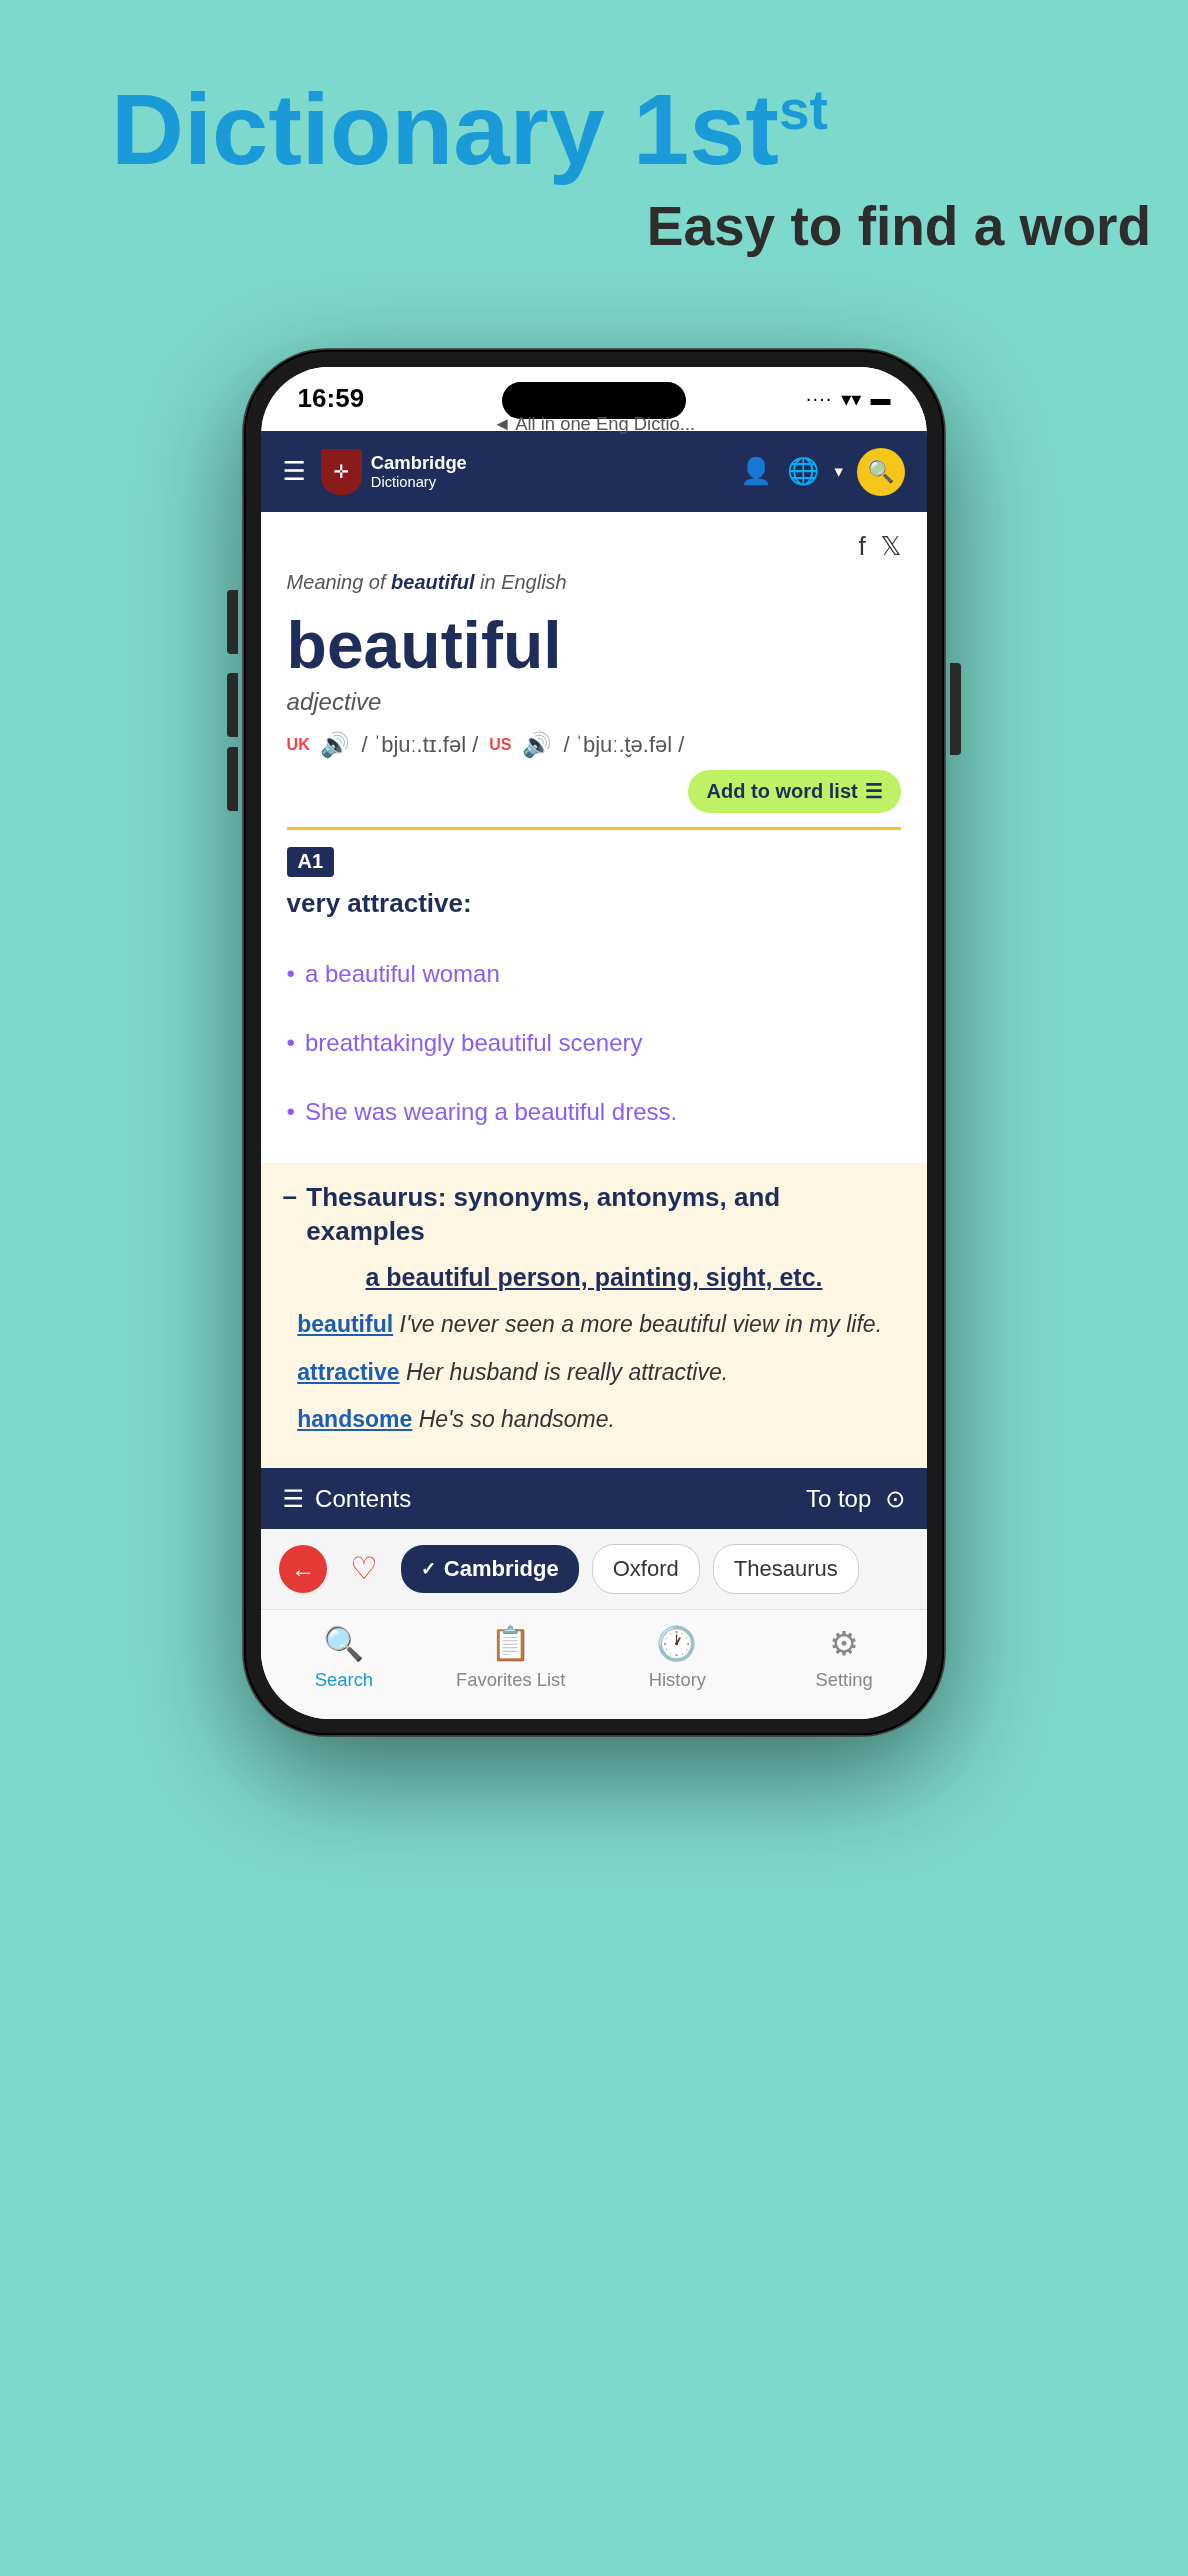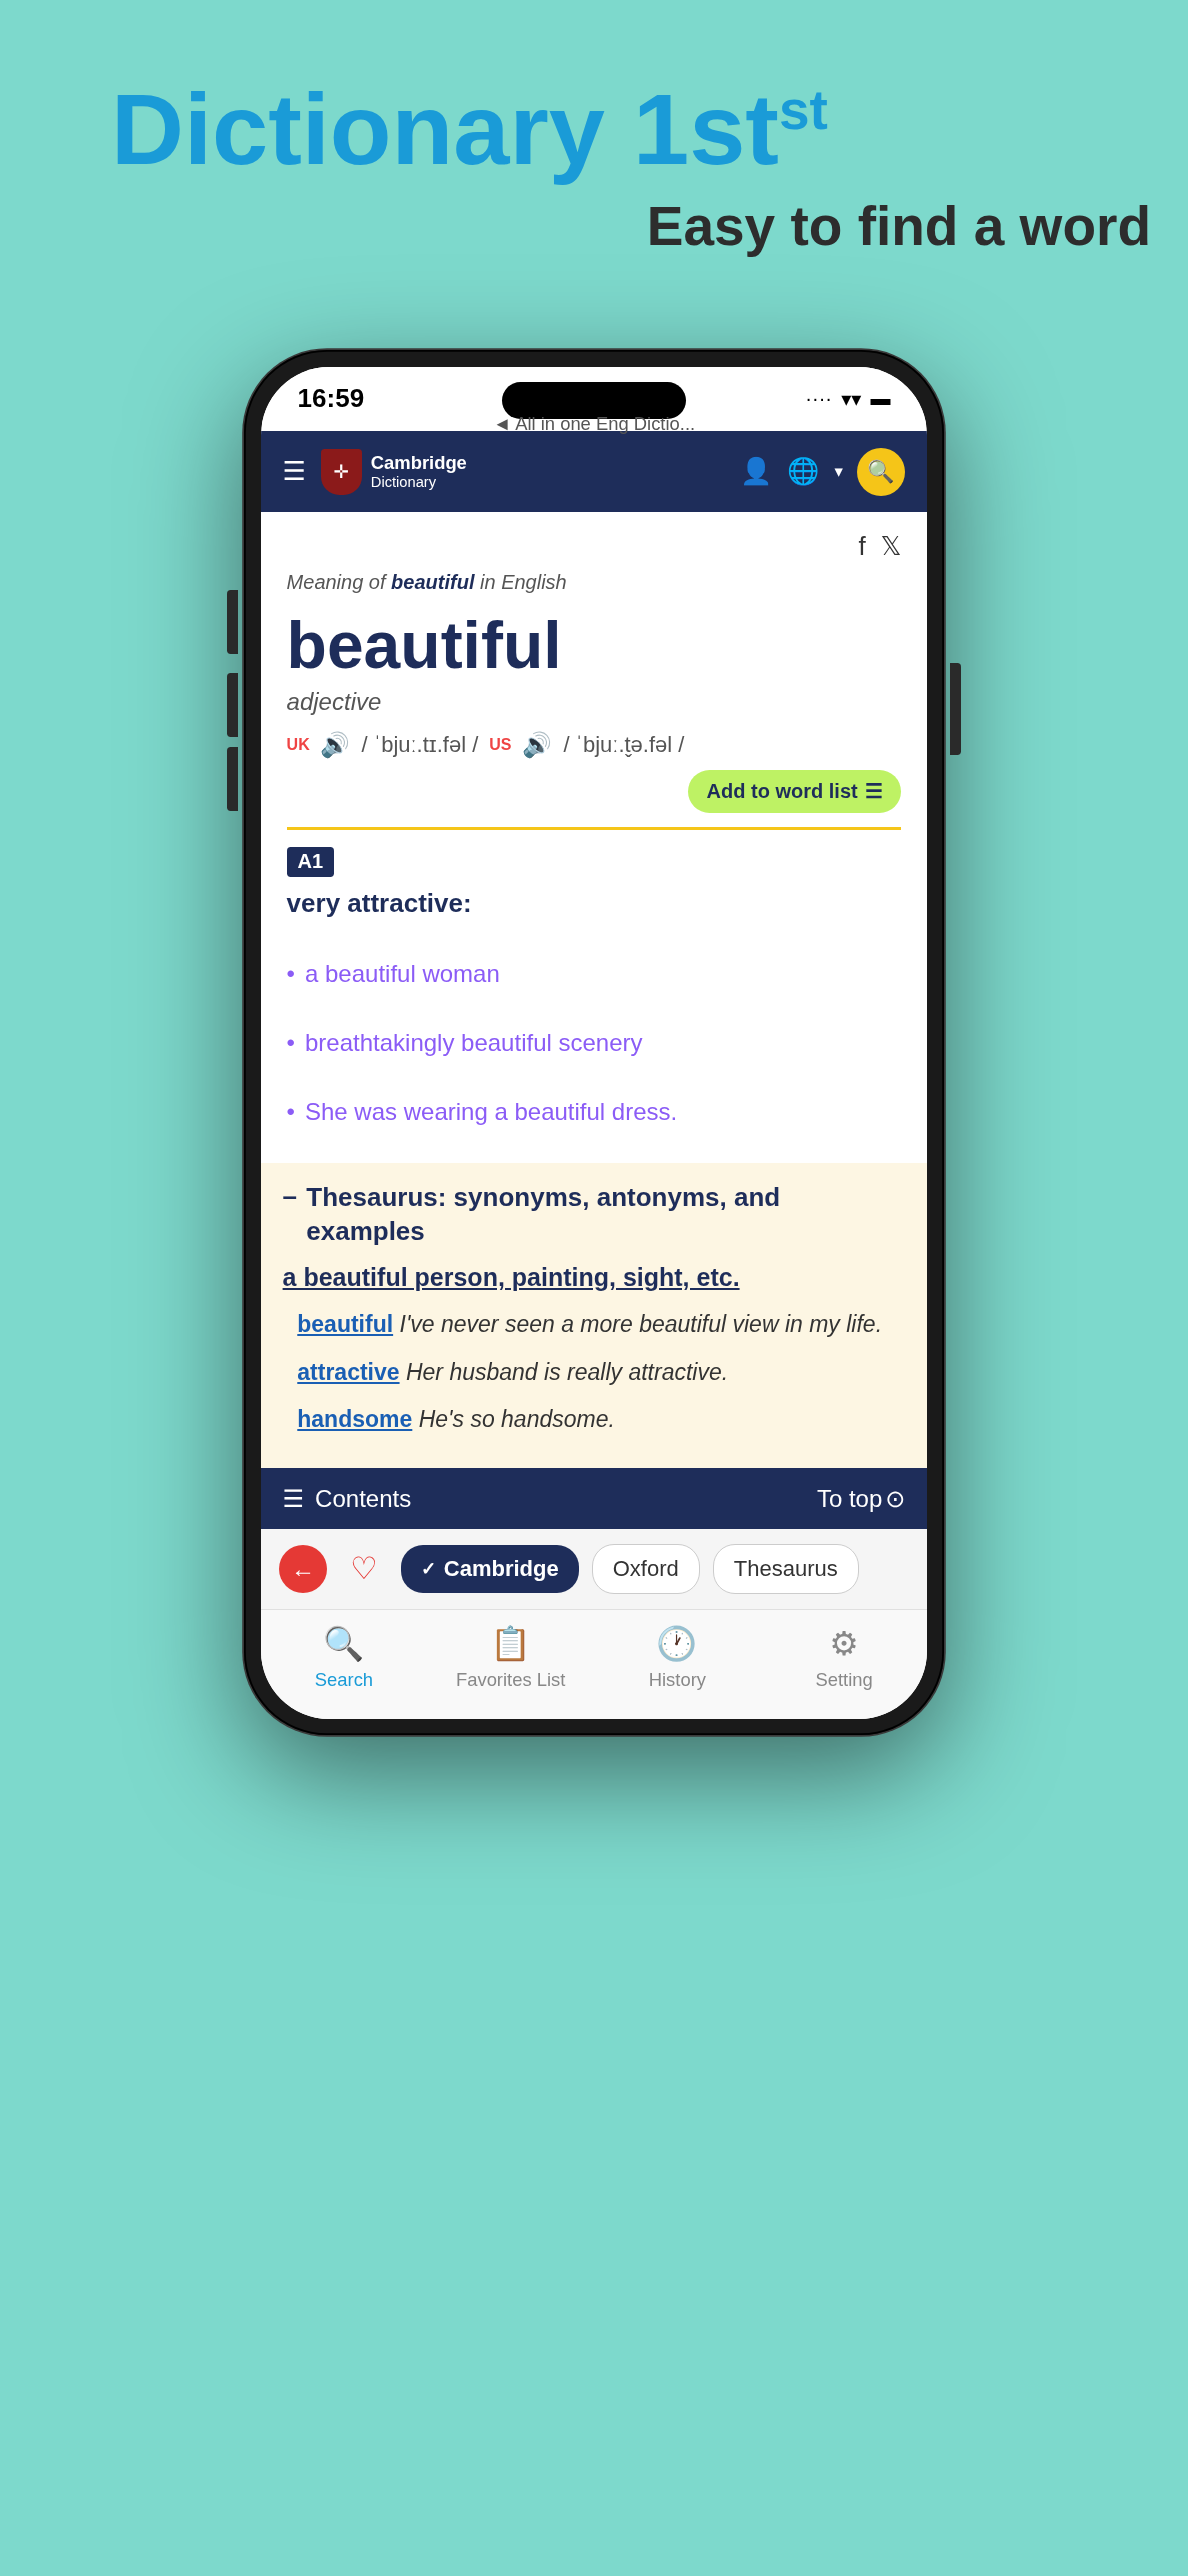--- a/index.html
+++ b/index.html
@@ -382,20 +382,21 @@
       color: #1e2d5a;
       line-height: 1.3;
     }
 
     .thesaurus-subheading {
       font-size: 25px;
       font-weight: 700;
       color: #1e2d5a;
       text-decoration: underline;
       margin-bottom: 14.7px;
+      text-align: center;
     }
 
     .thesaurus-entry {
       margin-bottom: 13px;
       font-size: 23px;
       line-height: 1.5;
       padding-left: 14.7px;
     }
 
     .thesaurus-word {
@@ -422,21 +423,21 @@
       display: flex;
       align-items: center;
       gap: 11px;
       color: #fff;
       font-size: 24px;
     }
 
     .contents-right {
       display: flex;
       align-items: center;
-      gap: 3px;
+      gap: 14px;
       color: #fff;
       font-size: 24px;
     }
 
     
     .dict-tabs {
       background: #f5f5f5;
       display: flex;
       align-items: center;
       padding: 14.7px 18.4px;

